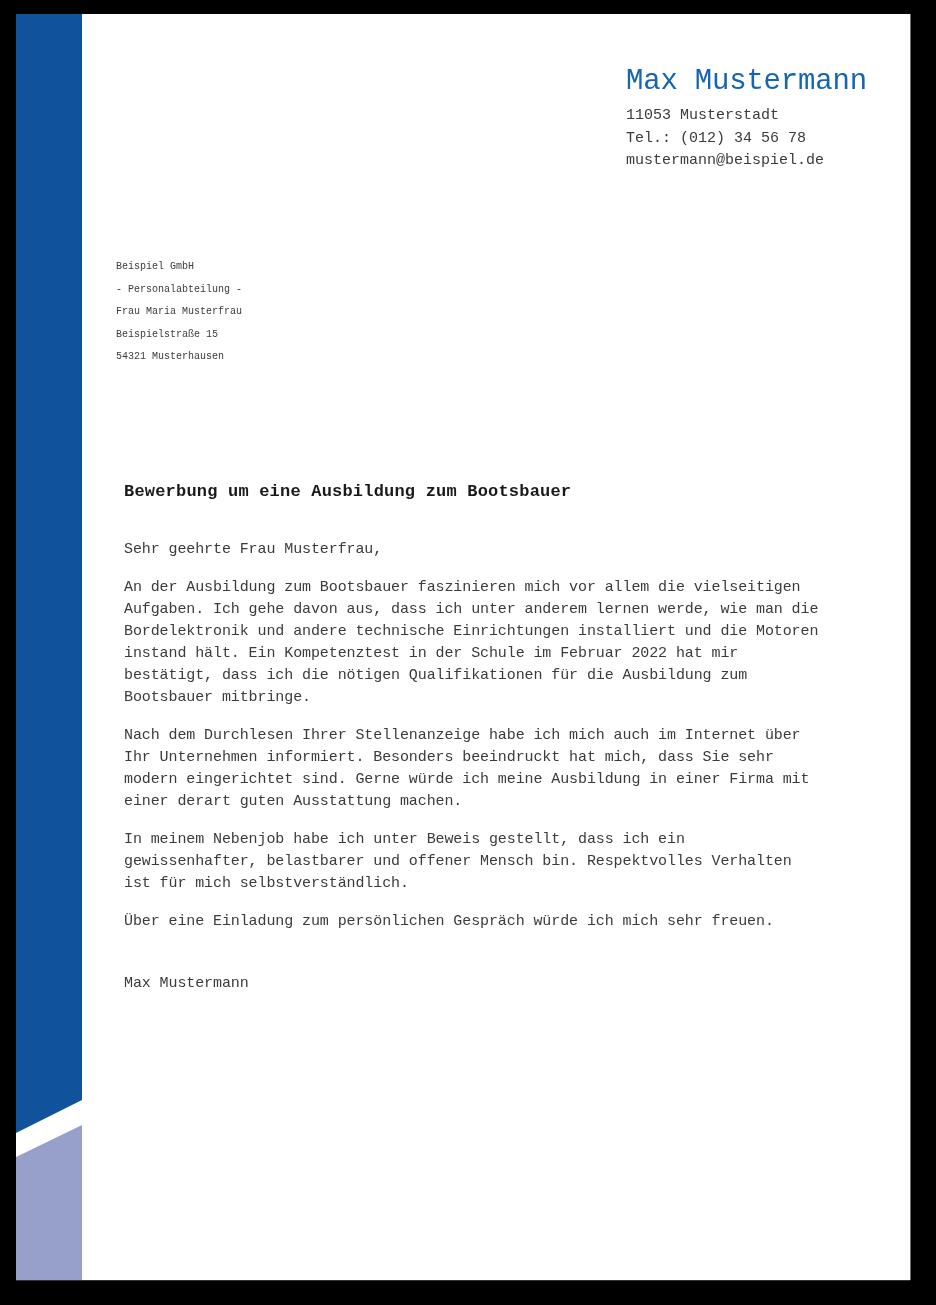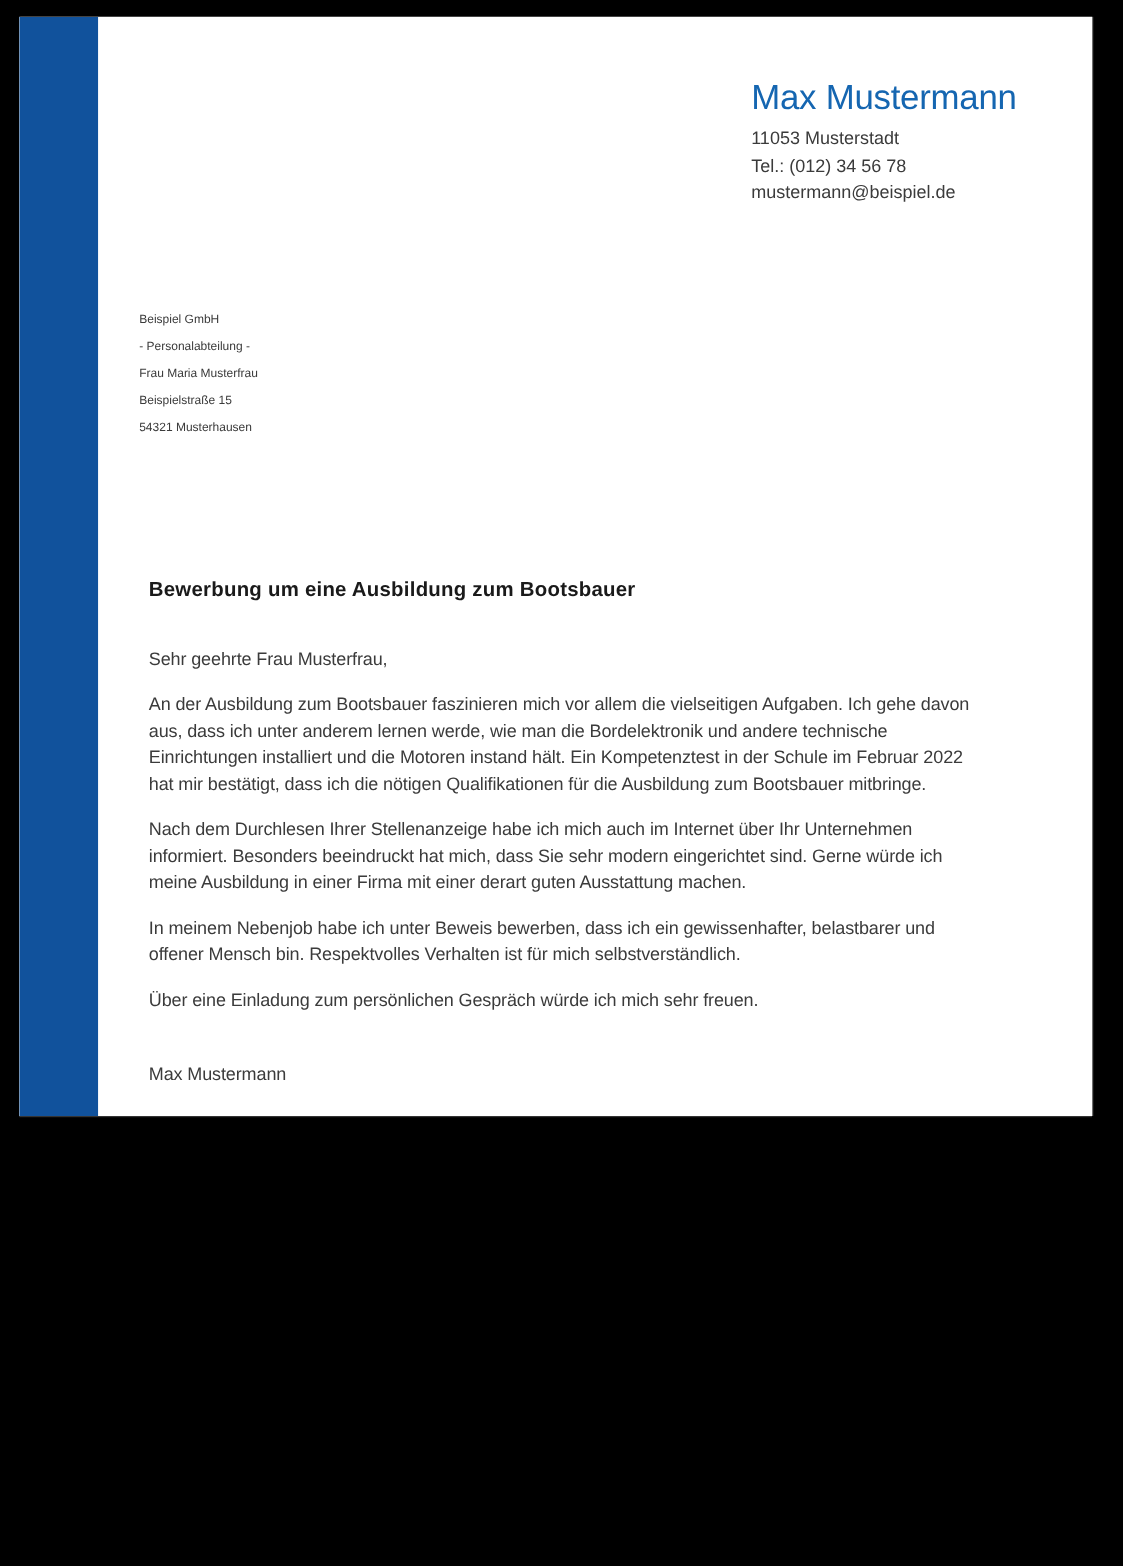--- a/index.html
+++ b/index.html
@@ -6,24 +6,25 @@
   html, body {
     width: 936px; height: 1305px;
     background: #000000;
     font-family: "Liberation Sans", "DejaVu Sans", sans-serif;
     overflow: hidden;
     position: relative;
   }
   .paper {
     position: absolute;
     left: 16px; top: 14px;
-    width: 894px; height: 916px;
+    width: 894px; height: 1266px;
     background: #ffffff;
     box-shadow: 1px 0 0 rgba(130,130,130,0.85), 0 1px 0 rgba(130,130,130,0.4);
     overflow: hidden;
+    font-family: Liberation Mono, monospace;
   }
   
   .stripe-dark {
     position: absolute;
     left: 0; top: 0;
     width: 66px; height: 1119px;
     background: var(--accent-dark, #11529c);
     clip-path: polygon(0 0, 100% 0, 100% calc(100% - 33px), 0 100%);
   }
   .stripe-light {
@@ -110,18 +111,18 @@
     <div>54321 Musterhausen</div>
   </div>
 
 
   <div class="content-col subject">Bewerbung um eine Ausbildung zum Bootsbauer</div>
 
   <div class="content-col body-text">
     <p>Sehr geehrte Frau Musterfrau,</p>
     <p>An der Ausbildung zum Bootsbauer faszinieren mich vor allem die vielseitigen Aufgaben. Ich gehe davon aus, dass ich unter anderem lernen werde, wie man die Bordelektronik und andere technische Einrichtungen installiert und die Motoren instand hält. Ein Kompetenztest in der Schule im Februar 2022 hat mir bestätigt, dass ich die nötigen Qualifikationen für die Ausbildung zum Bootsbauer mitbringe.</p>
     <p>Nach dem Durchlesen Ihrer Stellenanzeige habe ich mich auch im Internet über Ihr Unternehmen informiert. Besonders beeindruckt hat mich, dass Sie sehr modern eingerichtet sind. Gerne würde ich meine Ausbildung in einer Firma mit einer derart guten Ausstattung machen.</p>
-    <p>In meinem Nebenjob habe ich unter Beweis bewerben, dass ich ein gewissenhafter, belastbarer und offener Mensch bin. Respektvolles Verhalten ist für mich selbstverständlich.</p>
+    <p>In meinem Nebenjob habe ich unter Beweis gestellt, dass ich ein gewissenhafter, belastbarer und offener Mensch bin. Respektvolles Verhalten ist für mich selbstverständlich.</p>
     <p>Über eine Einladung zum persönlichen Gespräch würde ich mich sehr freuen.</p>
     <p class="signature">Max Mustermann</p>
   </div>
 
 </div>
 
 </body></html>

